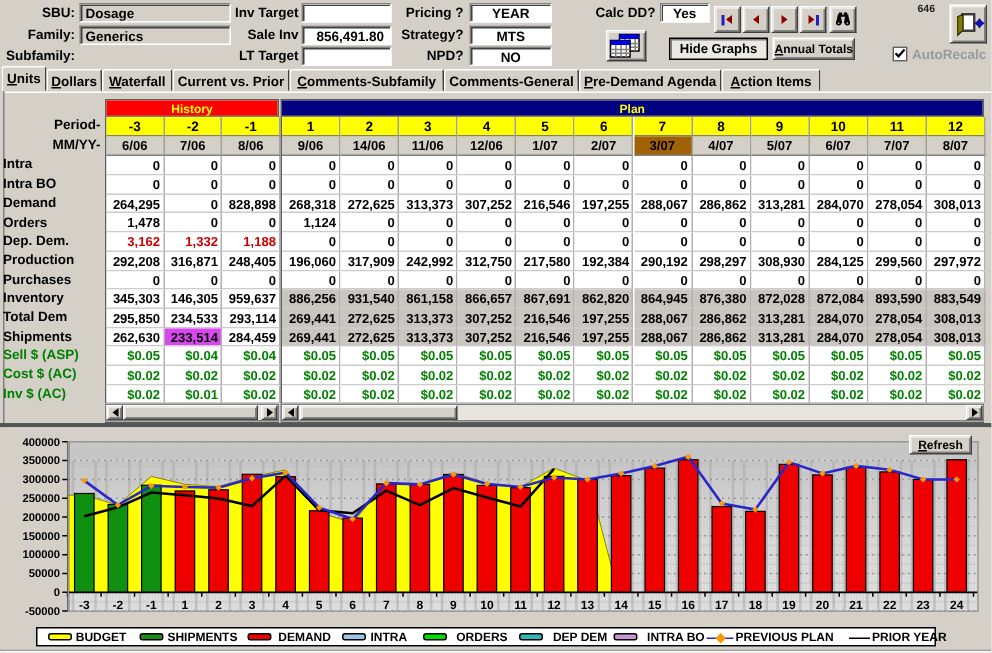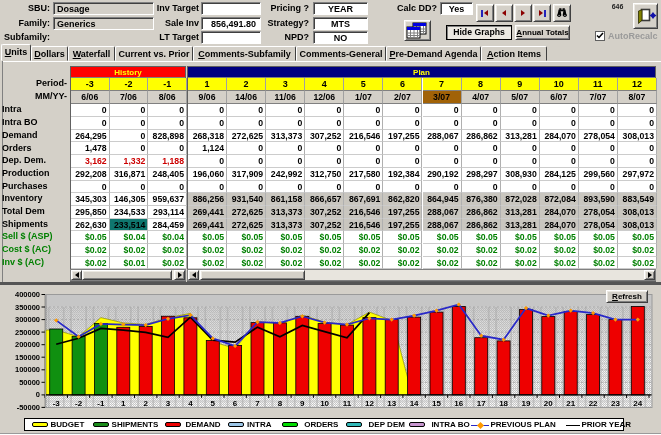--- a/index.html
+++ b/index.html
@@ -171,21 +171,21 @@
         <div class="cell" style="position:absolute;left:38.67px;top:0;width:38.67px;height:12.69px;background:#fff;border-right:1px solid #b0b0b0;border-bottom:1px solid #ccc;font-size:8.7px;line-height:12.69px;text-align:right;padding-right:2px;color:#000">146,305</div>
         <div class="cell" style="position:absolute;left:77.33px;top:0;width:38.67px;height:12.69px;background:#fff;border-right:1px solid #b0b0b0;border-bottom:1px solid #ccc;font-size:8.7px;line-height:12.69px;text-align:right;padding-right:2px;color:#000">959,637</div>
       </div>
       <div style="position:absolute;left:0;top:138.92px;width:100%;height:12.69px">
         <div class="cell" style="position:absolute;left:0.00px;top:0;width:38.67px;height:12.69px;background:#fff;border-right:1px solid #b0b0b0;border-bottom:1px solid #ccc;font-size:8.7px;line-height:12.69px;text-align:right;padding-right:2px;color:#000">295,850</div>
         <div class="cell" style="position:absolute;left:38.67px;top:0;width:38.67px;height:12.69px;background:#fff;border-right:1px solid #b0b0b0;border-bottom:1px solid #ccc;font-size:8.7px;line-height:12.69px;text-align:right;padding-right:2px;color:#000">234,533</div>
         <div class="cell" style="position:absolute;left:77.33px;top:0;width:38.67px;height:12.69px;background:#fff;border-right:1px solid #b0b0b0;border-bottom:1px solid #ccc;font-size:8.7px;line-height:12.69px;text-align:right;padding-right:2px;color:#000">293,114</div>
       </div>
       <div style="position:absolute;left:0;top:151.61px;width:100%;height:12.69px">
         <div class="cell" style="position:absolute;left:0.00px;top:0;width:38.67px;height:12.69px;background:#fff;border-right:1px solid #b0b0b0;border-bottom:1px solid #ccc;font-size:8.7px;line-height:12.69px;text-align:right;padding-right:2px;color:#000">262,630</div>
-        <div class="cell" style="position:absolute;left:38.67px;top:0;width:38.67px;height:12.69px;background:#0f766e;border-right:1px solid #b0b0b0;border-bottom:1px solid #ccc;font-size:8.7px;line-height:12.69px;text-align:right;padding-right:2px;color:#000">233,514</div>
+        <div class="cell" style="position:absolute;left:38.67px;top:0;width:38.67px;height:12.69px;background:#d946ef;border-right:1px solid #b0b0b0;border-bottom:1px solid #ccc;font-size:8.7px;line-height:12.69px;text-align:right;padding-right:2px;color:#000">233,514</div>
         <div class="cell" style="position:absolute;left:77.33px;top:0;width:38.67px;height:12.69px;background:#fff;border-right:1px solid #b0b0b0;border-bottom:1px solid #ccc;font-size:8.7px;line-height:12.69px;text-align:right;padding-right:2px;color:#000">284,459</div>
       </div>
       <div style="position:absolute;left:0;top:164.30px;width:100%;height:12.69px">
         <div class="cell" style="position:absolute;left:0.00px;top:0;width:38.67px;height:12.69px;background:#fff;border-right:1px solid #b0b0b0;border-bottom:1px solid #ccc;font-size:8.7px;line-height:12.69px;text-align:right;padding-right:2px;color:#008000">$0.05</div>
         <div class="cell" style="position:absolute;left:38.67px;top:0;width:38.67px;height:12.69px;background:#fff;border-right:1px solid #b0b0b0;border-bottom:1px solid #ccc;font-size:8.7px;line-height:12.69px;text-align:right;padding-right:2px;color:#008000">$0.04</div>
         <div class="cell" style="position:absolute;left:77.33px;top:0;width:38.67px;height:12.69px;background:#fff;border-right:1px solid #b0b0b0;border-bottom:1px solid #ccc;font-size:8.7px;line-height:12.69px;text-align:right;padding-right:2px;color:#008000">$0.04</div>
       </div>
       <div style="position:absolute;left:0;top:176.99px;width:100%;height:12.69px">
         <div class="cell" style="position:absolute;left:0.00px;top:0;width:38.67px;height:12.69px;background:#fff;border-right:1px solid #b0b0b0;border-bottom:1px solid #ccc;font-size:8.7px;line-height:12.69px;text-align:right;padding-right:2px;color:#008000">$0.02</div>
         <div class="cell" style="position:absolute;left:38.67px;top:0;width:38.67px;height:12.69px;background:#fff;border-right:1px solid #b0b0b0;border-bottom:1px solid #ccc;font-size:8.7px;line-height:12.69px;text-align:right;padding-right:2px;color:#008000">$0.02</div>

